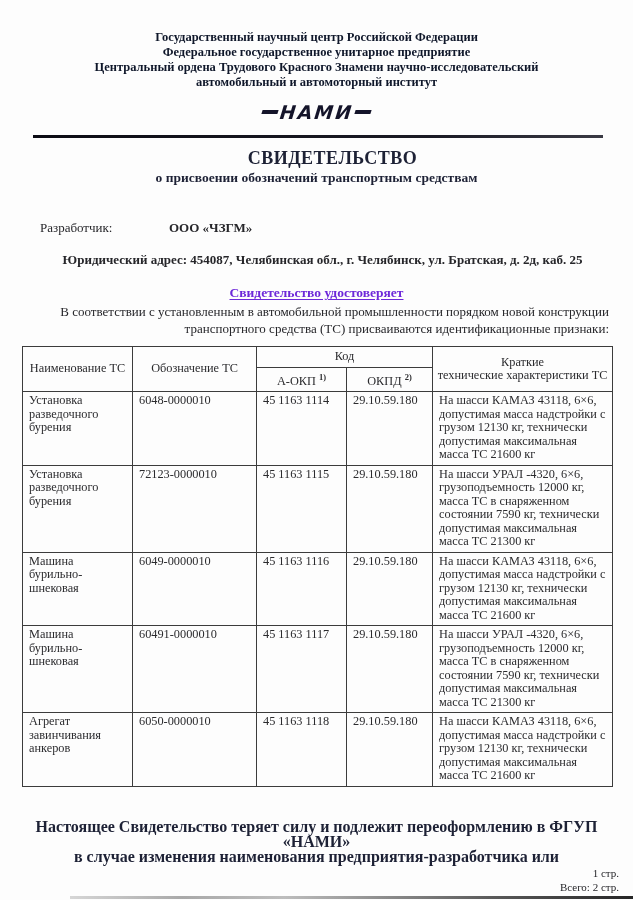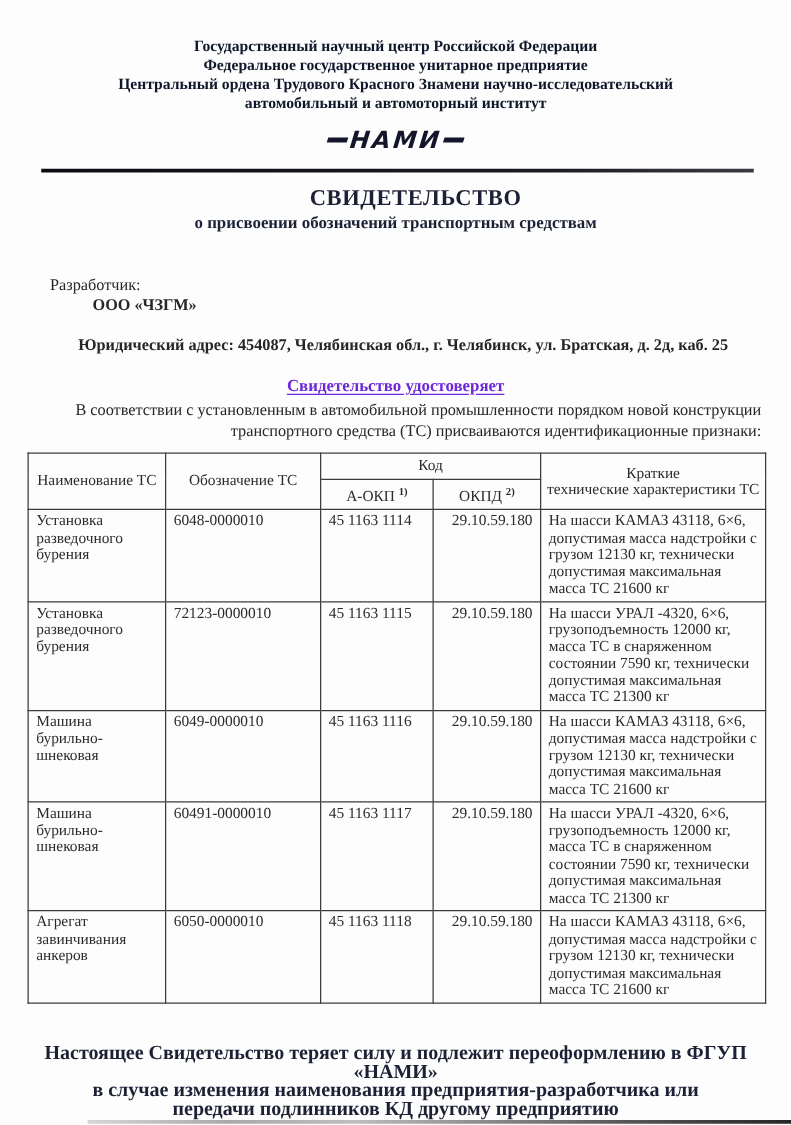--- a/index.html
+++ b/index.html
@@ -49,21 +49,21 @@
     margin: 13px 30px 0 33px;
     height: 3px;
     background: linear-gradient(to right, #0c0c14, #1a1a24 70%, #3a3a44);
     border: none;
   }
   
   .title-block { margin-top: 9px; text-align: center; color: #1d2135; }
   .title-main { font-size: 18px; font-weight: bold; letter-spacing: 0.5px; line-height: 22px; margin: 0; padding-left: 32px; }
   .title-sub  { font-size: 13.5px; font-weight: bold; line-height: 17px; }
   
-  .field-row { margin: 0 28px 0 40px; font-size: 13px; line-height: 16px; flex-direction: column; }
+  .field-row { margin: 0 28px 0 40px; font-size: 13px; line-height: 16px; }
   .field-developer { margin-top: 34px; display: flex; }
   .field-developer .label { width: 95px; font-weight: normal; }
   .field-developer .value { font-weight: bold; margin-left: 34px; }
   .field-address { margin-top: 16px; font-weight: bold; text-align: center; }
   .certifies {
     margin-top: 17px;
     text-align: center;
     font-weight: bold;
     font-size: 13.5px;
     text-decoration: underline;
@@ -93,21 +93,21 @@
     line-height: 13.5px;
     font-weight: normal;
   }
   table.vt thead th { text-align: center; vertical-align: middle; padding: 3px 4px; }
   col.c1 { width: 110px; }
   col.c2 { width: 124px; }
   col.c3 { width: 90px; }
   col.c4 { width: 86px; }
   col.c5 { width: 180px; }
   td.c-aokp { text-align: left; padding-left: 12px; }
-  td.c-okpd { text-align: right; padding-left: 8px; }
+  td.c-okpd { text-align: left; padding-left: 8px; }
   sup.fn { font-size: 8.5px; font-weight: bold; }
   
   .foot-note {
     margin-top: 32px;
     text-align: center;
     font-weight: bold;
     font-size: 16px;
     line-height: 15px;
     color: #1d2135;
   }
@@ -227,21 +227,20 @@
       <td class="c-aokp">45 1163 1118</td>
       <td class="c-okpd">29.10.59.180</td>
       <td class="c-specs">На шасси КАМАЗ 43118, 6×6, допустимая масса надстройки с грузом 12130 кг, технически допустимая максимальная масса ТС 21600 кг</td>
     </tr>
   </tbody>
   </table>
 
   <div class="foot-note">
     <div>Настоящее Свидетельство теряет силу и подлежит переоформлению в ФГУП «НАМИ»</div>
     <div>в случае изменения наименования предприятия-разработчика или</div>
-    <div>передачи подлинников КД другому предприятию</div>
   </div>
 
   <div class="page-info">
     <div>1 стр.</div>
     <div>Всего: 2 стр.</div>
   </div>
 
   <div class="scan-bar"></div>
 </div>
 

